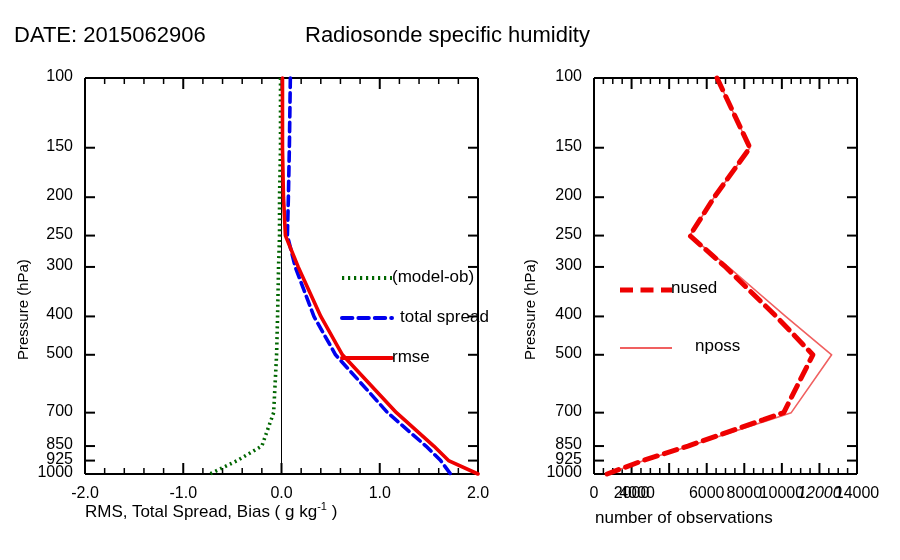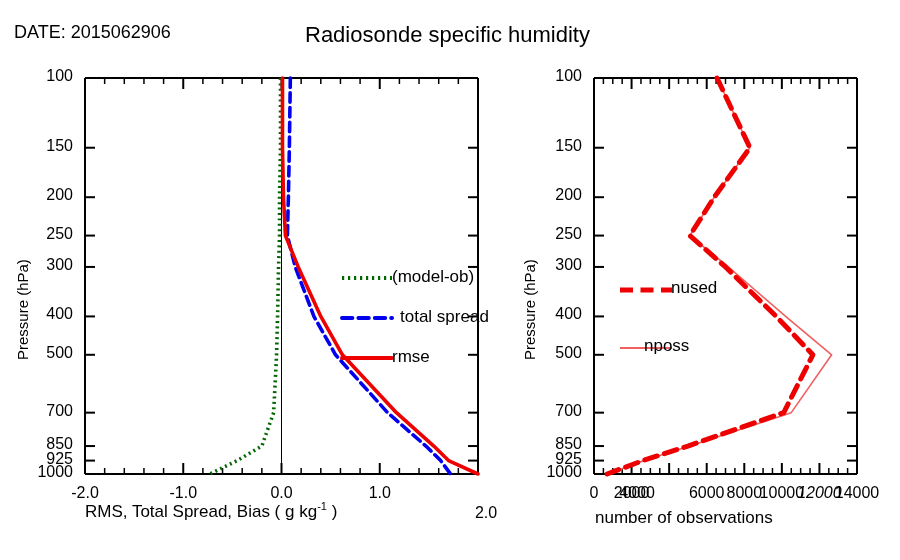--- a/index.html
+++ b/index.html
@@ -1,19 +1,19 @@
 <!DOCTYPE html>
 <html><head>
 <meta charset="utf-8">
 <style>
   html,body{margin:0;padding:0;background:#fff;}
   body{width:900px;height:560px;position:relative;overflow:hidden;
        font-family:"Liberation Sans",sans-serif;color:#000;}
   .abs{position:absolute;}
-  #date-label{left:14px;top:22px;font-size:18px;letter-spacing:0px;white-space:nowrap;}
+  #date-label{left:14px;top:22px;font-size:22px;letter-spacing:0px;white-space:nowrap;}
   #chart-title{left:0;top:22px;width:900px;text-align:center;font-size:22px;white-space:nowrap;}
   .ylabel{font-size:15px;white-space:nowrap;transform-origin:0 0;
           transform:rotate(-90deg);}
   .xlabel{font-size:17px;white-space:nowrap;text-align:left;}
   .tick-text{font-size:16px;white-space:nowrap;}
   svg{position:absolute;left:0;top:0;}
   .legend-text{font-size:17px;white-space:nowrap;}
   sup{font-size:11px;vertical-align:super;}
 </style>
 </head>
@@ -210,21 +210,21 @@
     <div class="abs tick-text" style="left: auto; top: 305.416px; right: 827px;">400</div>
     <div class="abs tick-text" style="left: auto; top: 343.792px; right: 827px;">500</div>
     <div class="abs tick-text" style="left: auto; top: 401.659px; right: 827px;">700</div>
     <div class="abs tick-text" style="left: auto; top: 435.05px; right: 827px;">850</div>
     <div class="abs tick-text" style="left: auto; top: 449.592px; right: 827px;">925</div>
     <div class="abs tick-text" style="left: auto; top: 463px; right: 827px;">1000</div>
     <div class="abs tick-text" style="left: 85px; top: 484px; transform: translateX(-50%);">-2.0</div>
     <div class="abs tick-text" style="left: 183.25px; top: 484px; transform: translateX(-50%);">-1.0</div>
     <div class="abs tick-text" style="left: 281.5px; top: 484px; transform: translateX(-50%);">0.0</div>
     <div class="abs tick-text" style="left: 379.75px; top: 484px; transform: translateX(-50%);">1.0</div>
-    <div class="abs tick-text" style="left: 478px; top: 504px; transform: translateX(-50%); margin-left: 8px;">2.0</div>
+    <div class="abs tick-text" style="left: 478px; top: 484px; transform: translateX(-50%);">2.0</div>
     <div class="abs tick-text legend-text" style="left: 392px; top: 267px;">(model-ob)</div>
     <div class="abs tick-text legend-text" style="left: 400px; top: 307px;">total spread</div>
     <div class="abs tick-text legend-text" style="left: 392px; top: 347px;">rmse</div>
     <div class="abs tick-text" style="left: auto; top: 67px; right: 318px;">100</div>
     <div class="abs tick-text" style="left: auto; top: 136.732px; right: 318px;">150</div>
     <div class="abs tick-text" style="left: auto; top: 186.208px; right: 318px;">200</div>
     <div class="abs tick-text" style="left: auto; top: 224.584px; right: 318px;">250</div>
     <div class="abs tick-text" style="left: auto; top: 255.94px; right: 318px;">300</div>
     <div class="abs tick-text" style="left: auto; top: 305.416px; right: 318px;">400</div>
     <div class="abs tick-text" style="left: auto; top: 343.792px; right: 318px;">500</div>
@@ -234,14 +234,14 @@
     <div class="abs tick-text" style="left: auto; top: 463px; right: 318px;">1000</div>
     <div class="abs tick-text" style="left: 594px; top: 484px; transform: translateX(-50%);">0</div>
     <div class="abs tick-text" style="left: 631.571px; top: 484px; transform: translateX(-50%);">2000</div>
     <div class="abs tick-text" style="left: 637px; top: 484px; transform: translateX(-50%);">4000</div>
     <div class="abs tick-text" style="left: 706.714px; top: 484px; transform: translateX(-50%);">6000</div>
     <div class="abs tick-text" style="left: 744.286px; top: 484px; transform: translateX(-50%);">8000</div>
     <div class="abs tick-text" style="left: 781.857px; top: 484px; transform: translateX(-50%);">10000</div>
     <div class="abs tick-text" style="left: 819.429px; top: 484px; transform: translateX(-50%); font-style: italic;">12000</div>
     <div class="abs tick-text" style="left: 857px; top: 484px; transform: translateX(-50%);">14000</div>
     <div class="abs tick-text legend-text" style="left: 671px; top: 278px;">nused</div>
-    <div class="abs tick-text legend-text" style="left: 644px; top: 336px;">nposs</div>
+    <div class="abs tick-text legend-text" style="left: 695px; top: 336px;">nposs</div>
   </div>
 
 </body></html>

